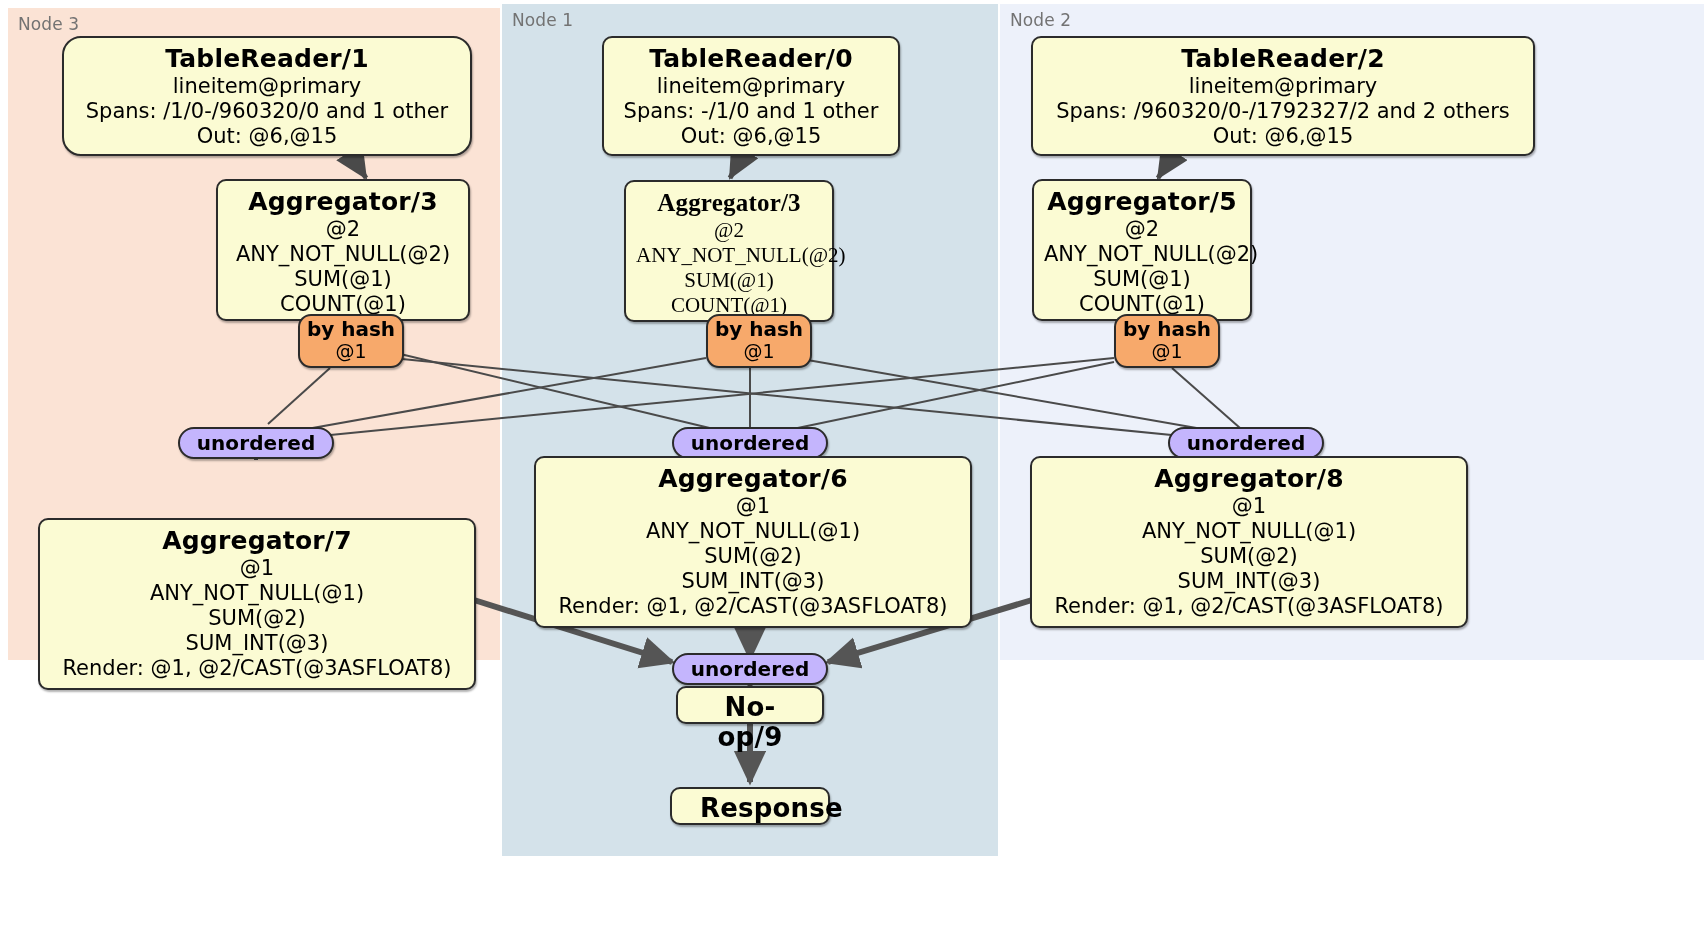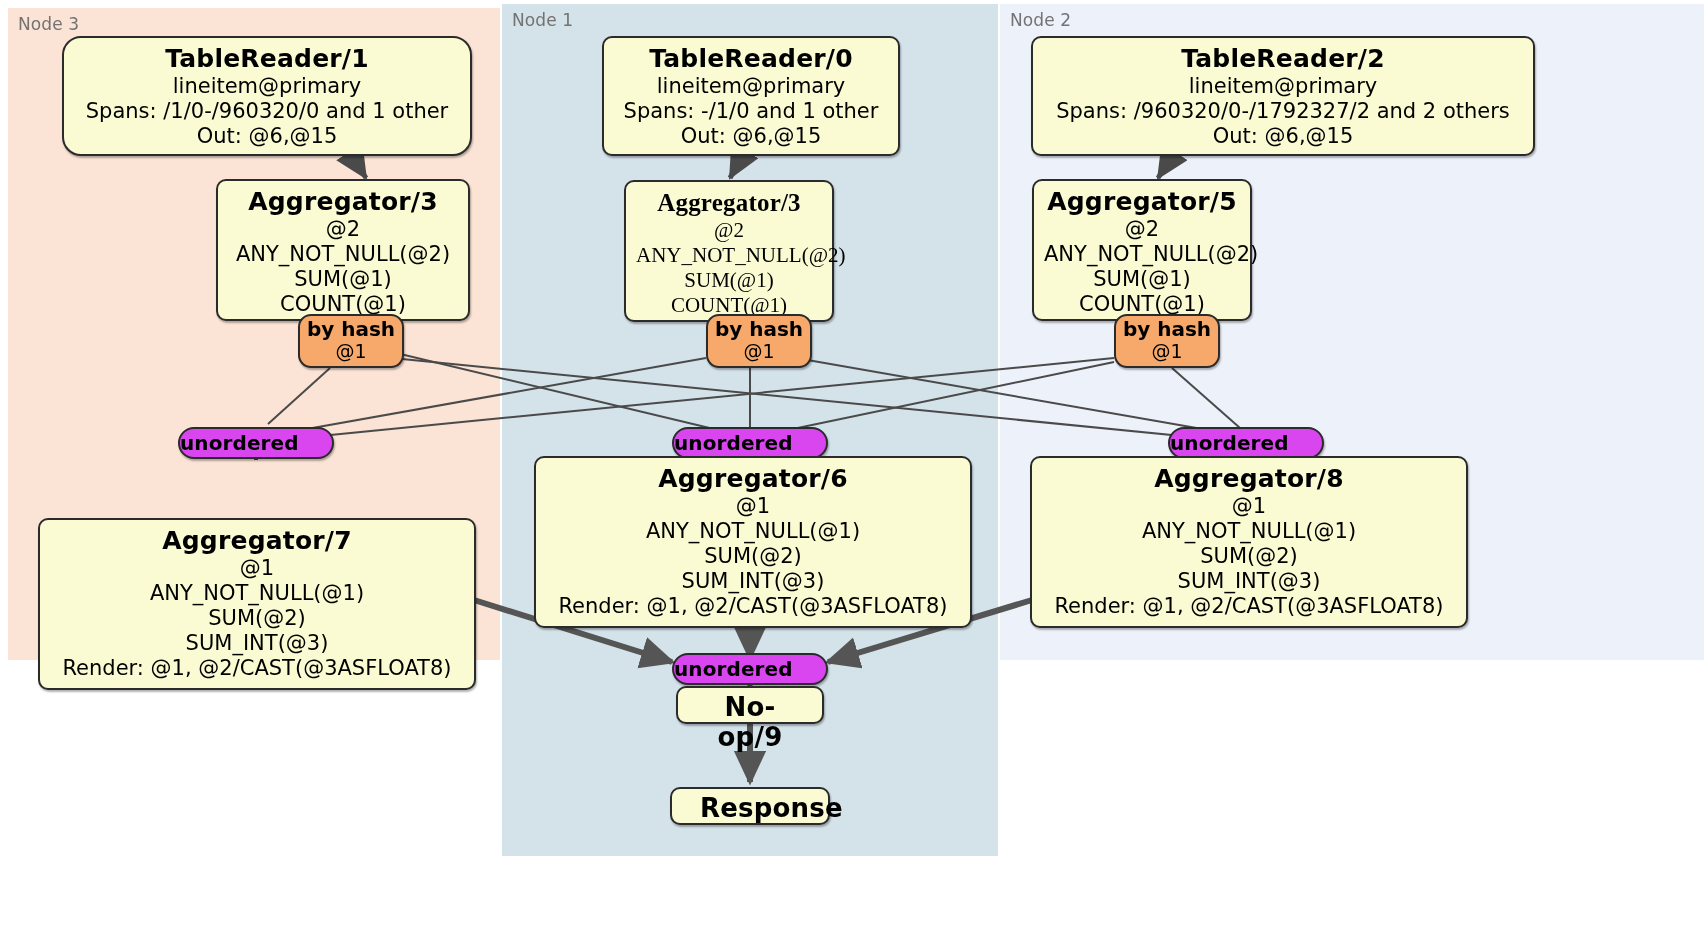--- a/index.html
+++ b/index.html
@@ -28,22 +28,22 @@
 
   .small-proc{padding:4px 28px;}
   .small-proc .ttl{font-size:26px;margin:0;}
 
   
   .pill{position:absolute;box-sizing:border-box;border:2px solid #2b2b2b;
         text-align:center;color:#000;box-shadow:1px 2px 2px rgba(0,0,0,.30);}
   .pill.hash{background:#f7a96b;border-radius:13px;padding-top:3px;margin-left:8px;}
   .pill.hash .t1{font-size:20px;font-weight:bold;line-height:1.08;}
   .pill.hash .t2{font-size:19px;line-height:1.12;}
-  .pill.unord{background:#d946ef;border-radius:17px;display:flex;
-              align-items:center;justify-content:flex-start;}
+  .pill.unord{background:#c4b5fd;border-radius:17px;display:flex;
+              align-items:center;justify-content:center;}
   .pill.unord .t1{font-size:20px;font-weight:bold;letter-spacing:.1px;}
 </style>
 </head>
 <body>
 
 <div id="stage">
 
   <div class="panel" style="left:8px;top:8px;width:492px;height:652px;background:#fbe3d5;">
     <span class="panel-label">Node 3</span>
   </div>

